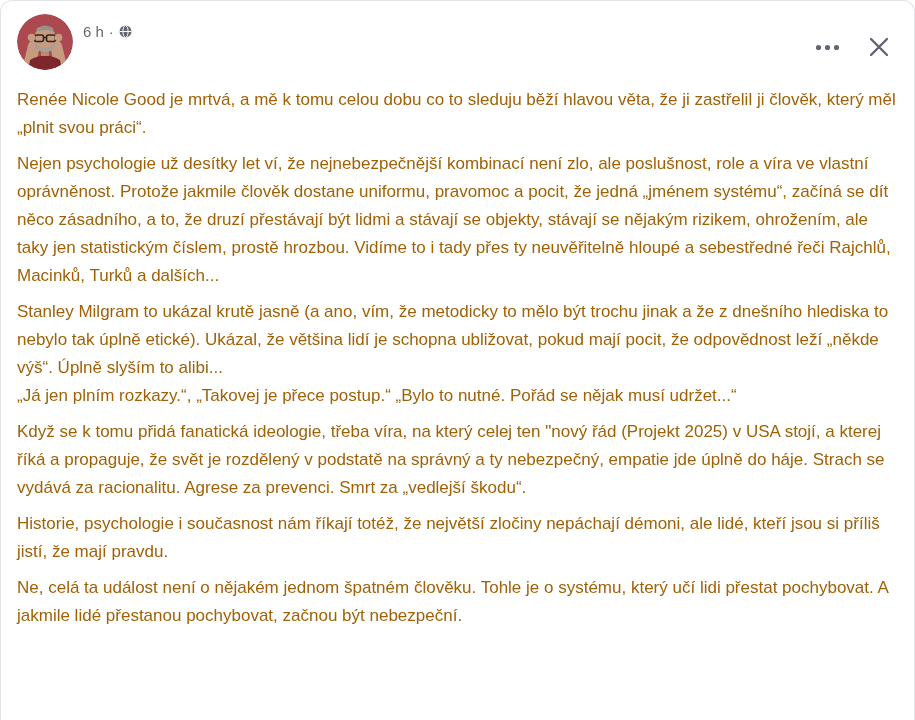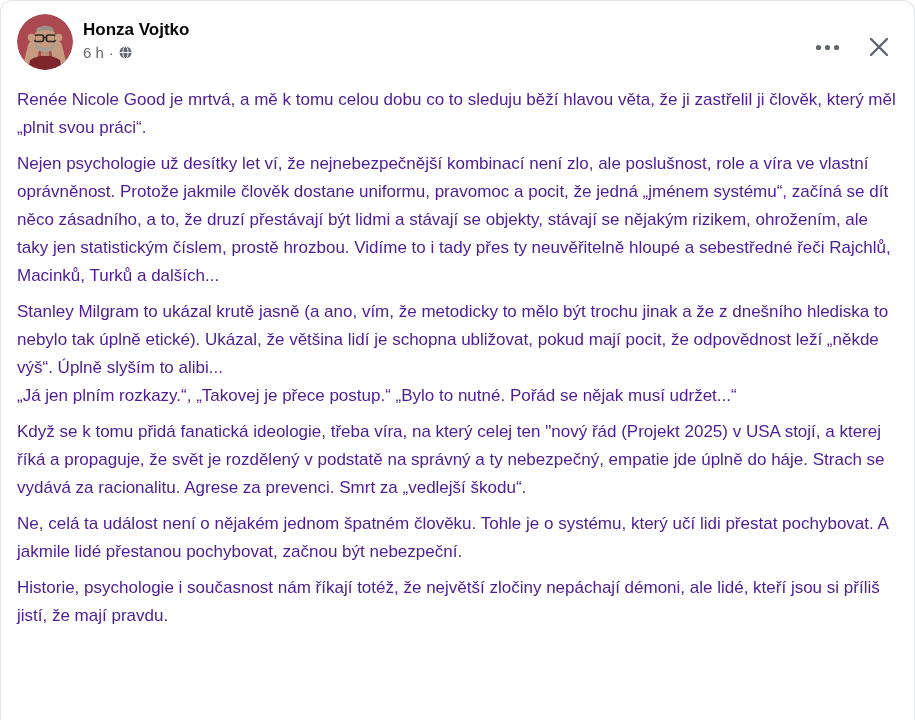--- a/index.html
+++ b/index.html
@@ -68,21 +68,21 @@
     cursor: pointer;
     display: inline-flex;
     align-items: center;
     justify-content: center;
     border-radius: 4px;
   }
   .content {
     padding: 16px 16px 0 16px;
     font-size: 17px;
     line-height: 28px;
-    color: #4c1d95;
+    color: #a16207;
   }
   .content p {
     margin: 0 0 8px 0;
     white-space: pre-line;
   }
 </style>
 </head>
 <body>
 
 <div class="card">
@@ -109,21 +109,20 @@
           <rect x="17.5" y="21" width="9" height="6.5" rx="2" fill="none" stroke="#2c2420" stroke-width="1.6"></rect>
           <rect x="29.5" y="21" width="9" height="6.5" rx="2" fill="none" stroke="#2c2420" stroke-width="1.6"></rect>
           <line x1="26.5" y1="23.5" x2="29.5" y2="23.5" stroke="#2c2420" stroke-width="1.6"></line>
           <circle cx="14.5" cy="23.5" r="3.8" fill="#c79b80"></circle>
           <circle cx="41.5" cy="23.5" r="3.8" fill="#c79b80"></circle>
         </g>
       </svg>
     </div>
 
     <div class="header-info">
-      <div class="author">Honza Vojtko</div>
       <div class="meta">
         <span class="timestamp">6 h</span>
         <span class="sep">·</span>
         <span class="globe">
           <svg width="13" height="13" viewBox="0 0 12 12">
             <circle cx="6" cy="6" r="5.5" fill="#606770"></circle>
             <path d="M0.5 6 H11.5" stroke="#ffffff" stroke-width="0.9" fill="none"></path>
             <ellipse cx="6" cy="6" rx="2.4" ry="5.5" fill="none" stroke="#ffffff" stroke-width="0.9"></ellipse>
           </svg>
         </span>
@@ -146,17 +145,17 @@
     </div>
 
   </div>
 
   <div class="content">
     <p>Renée Nicole Good je mrtvá, a mě k tomu celou dobu co to sleduju běží hlavou věta, že ji zastřelil ji člověk, který měl „plnit svou práci“.</p>
     <p>Nejen psychologie už desítky let ví, že nejnebezpečnější kombinací není zlo, ale poslušnost, role a víra ve vlastní oprávněnost. Protože jakmile člověk dostane uniformu, pravomoc a pocit, že jedná „jménem systému“, začíná se dít něco zásadního, a to, že druzí přestávají být lidmi a stávají se objekty, stávají se nějakým rizikem, ohrožením, ale taky jen statistickým číslem, prostě hrozbou. Vidíme to i tady přes ty neuvěřitelně hloupé a sebestředné řeči Rajchlů, Macinků, Turků a dalších...</p>
     <p>Stanley Milgram to ukázal krutě jasně (a ano, vím, že metodicky to mělo být trochu jinak a že z dnešního hlediska to nebylo tak úplně etické). Ukázal, že většina lidí je schopna ubližovat, pokud mají pocit, že odpovědnost leží „někde výš“. Úplně slyším to alibi...
 „Já jen plním rozkazy.“, „Takovej je přece postup.“ „Bylo to nutné. Pořád se nějak musí udržet...“</p>
     <p>Když se k tomu přidá fanatická ideologie, třeba víra, na který celej ten "nový řád (Projekt 2025) v USA stojí, a kterej říká a propaguje, že svět je rozdělený v podstatě na správný a ty nebezpečný, empatie jde úplně do háje. Strach se vydává za racionalitu. Agrese za prevenci. Smrt za „vedlejší škodu“.</p>
+    <p>Historie, psychologie i současnost nám říkají totéž, že největší zločiny nepáchají démoni, ale lidé, kteří jsou si příliš jistí, že mají pravdu.</p>
     <p>Ne, celá ta událost není o nějakém jednom špatném člověku. Tohle je o systému, který učí lidi přestat pochybovat. A jakmile lidé přestanou pochybovat, začnou být nebezpeční.</p>
-    <p>Historie, psychologie i současnost nám říkají totéž, že největší zločiny nepáchají démoni, ale lidé, kteří jsou si příliš jistí, že mají pravdu.</p>
   </div>
 
 </div>
 
 </body></html>

